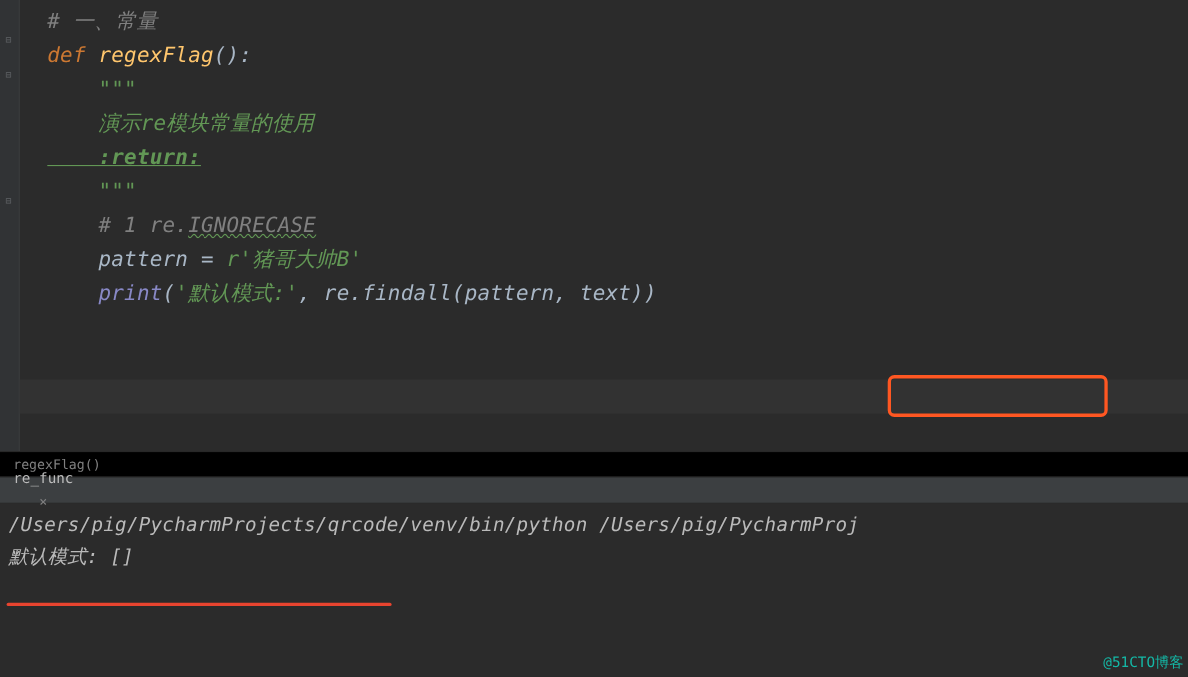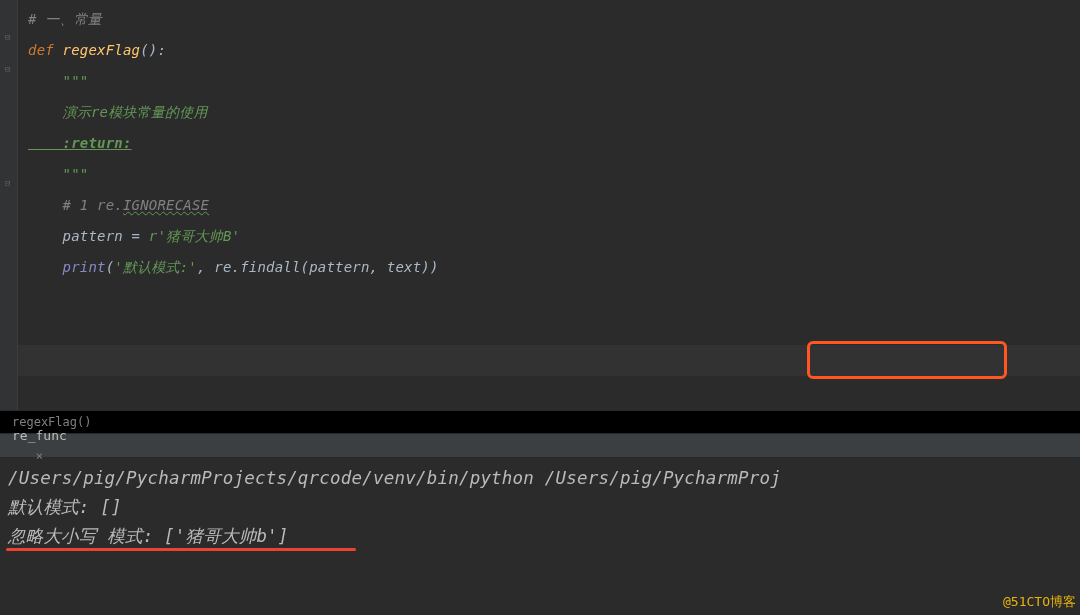--- a/index.html
+++ b/index.html
@@ -36,26 +36,27 @@
       left: 5px;
       color: #606366;
       font-size: 9px;
       cursor: pointer;
     }
     .code-area {
       padding-left: 24px;
       padding-top: 4px;
     }
     .code-line {
-      font-size: 14px;
+      font-size: 19px;
       line-height: 31px;
       white-space: pre;
       padding-left: 4px;
       font-style: italic;
       letter-spacing: 0.2px;
+      margin-left: 15px;
     }
     .highlighted-line {
       background: #323232;
       position: absolute;
       left: 18px;
       right: 0;
       height: 31px;
     }
     .comment { color: #808080; }
     .keyword { color: #cc7832; }
@@ -125,21 +126,21 @@
       position: absolute;
       height: 3px;
       background: #e8442f;
       border-radius: 2px;
     }
     .watermark {
       position: absolute;
       right: 4px;
       bottom: 4px;
       font-size: 13px;
-      color: #eab308;
+      color: #14b8a6;
       font-style: normal;
     }
   </style>
 </head>
 <body>
 
 <div class="editor">
   <div class="gutter">
     <span class="fold-marker" style="top:32px;">⊟</span>
     <span class="fold-marker" style="top:64px;">⊟</span>
@@ -167,18 +168,17 @@
 <div class="run-tab-bar">
   <div class="run-tab">
     <span>re_func</span>
     <span class="close-x">×</span>
   </div>
 </div>
 
 <div class="console">
   <div class="console-line">/Users/pig/PycharmProjects/qrcode/venv/bin/python /Users/pig/PycharmProj</div>
   <div class="console-line">默认模式: []</div>
-  <div class="console-line">忽略大小写 模式: ['猪哥大帅b']</div>
 </div>
 
 <div class="red-underline" style="left:6px; top:548px; width:350px;"></div>
 
 <div class="watermark">@51CTO博客</div>
 
 </body></html>

